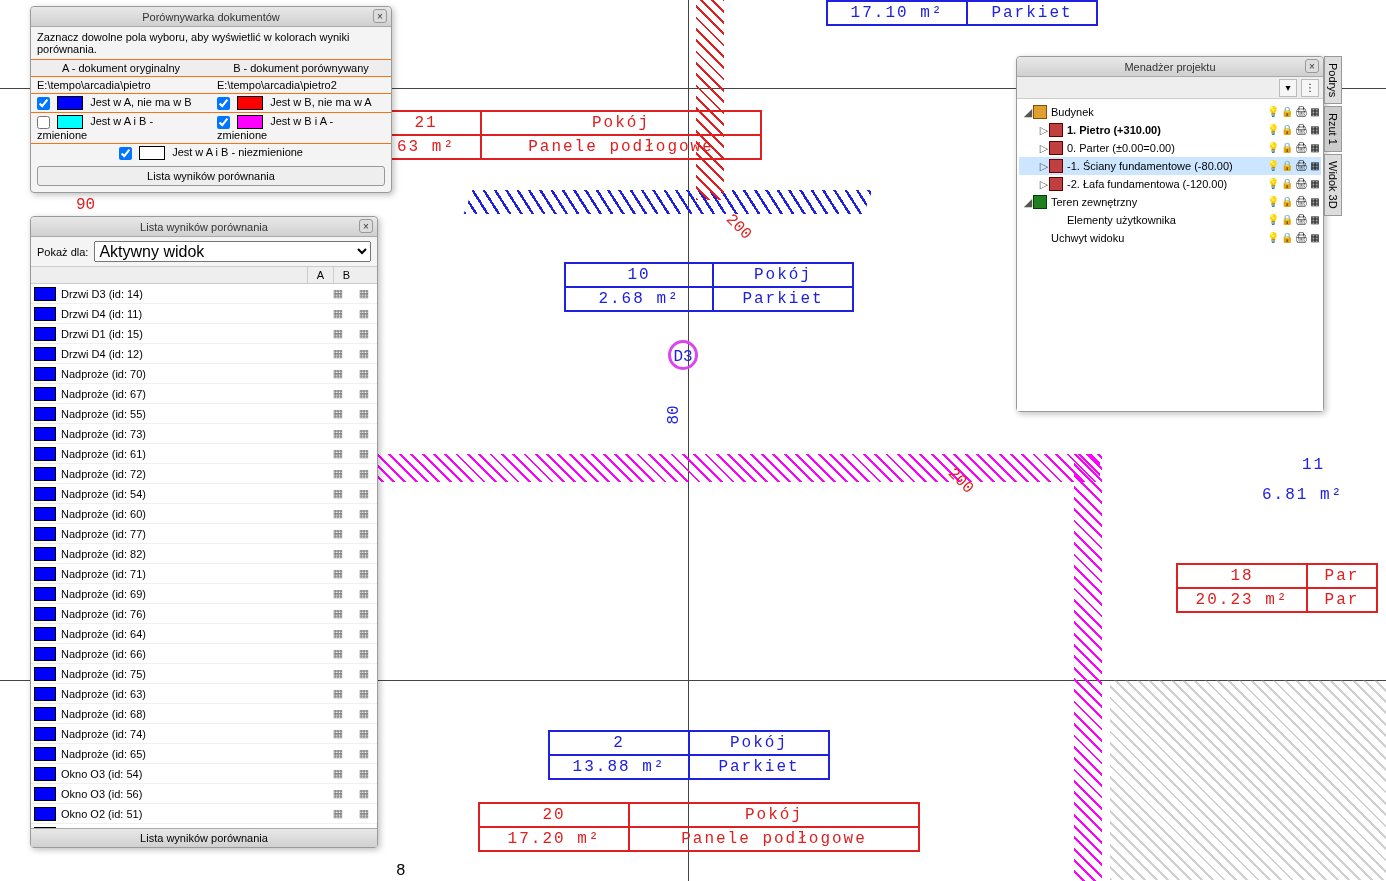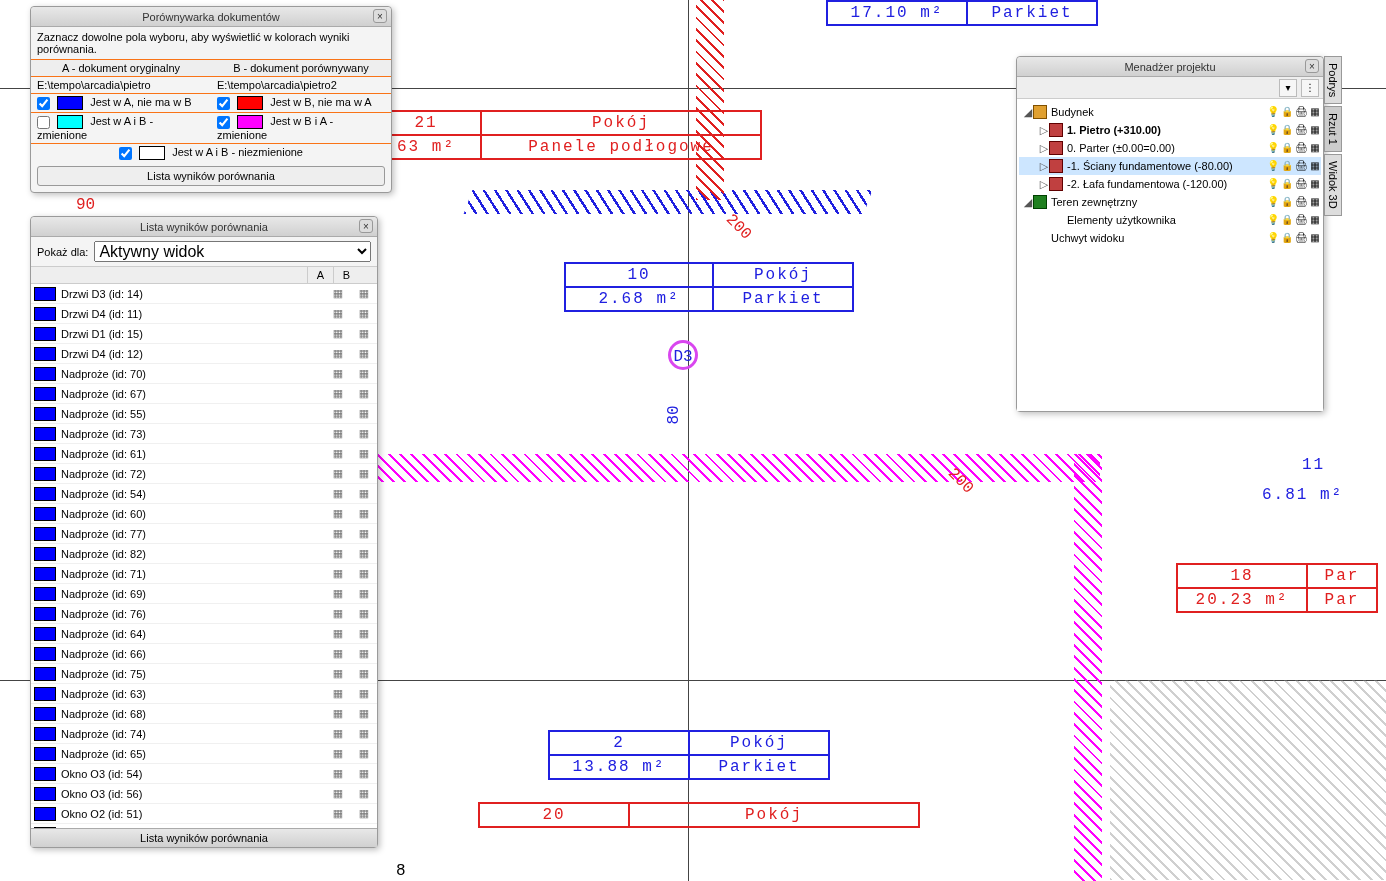--- a/index.html
+++ b/index.html
@@ -139,20 +139,24 @@
       <div class="cell mono">13.88 m²</div>
       <div class="cell mono">Parkiet</div>
     </div>
   </div>
 
   <div class="room-tag red" style="top:802px; left:478px; display:table;">
     <div style="display:table-row">
       <div class="cell mono" style="width:150px;">20</div>
       <div class="cell mono" style="width:290px;">Pokój</div>
     </div>
+    <div style="display:table-row">
+      <div class="cell mono">17.20 m²</div>
+      <div class="cell mono">Panele podłogowe</div>
+    </div>
   </div>
 
   <div class="room-tag red" style="top:563px; left:1176px; display:table;">
     <div style="display:table-row">
       <div class="cell mono" style="width:130px;">18</div>
       <div class="cell mono" style="width:70px;">Par</div>
     </div>
     <div style="display:table-row">
       <div class="cell mono">20.23 m²</div>
       <div class="cell mono">Par</div>

